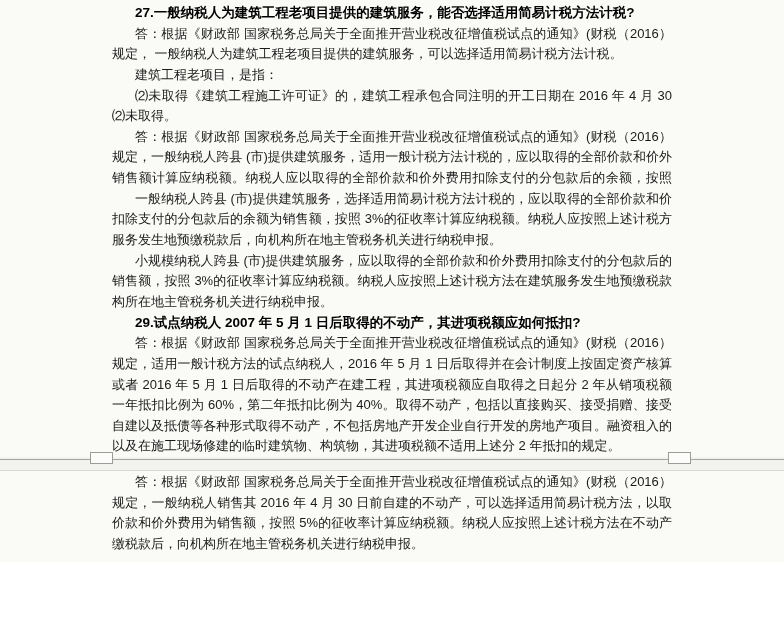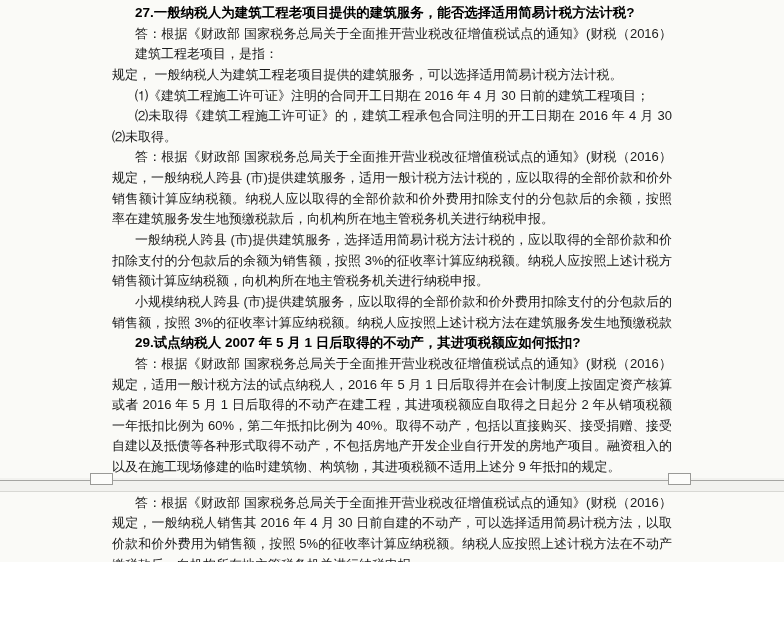--- a/index.html
+++ b/index.html
@@ -60,41 +60,40 @@
   .sep-marker.left{ left:90px; }
   .sep-marker.right{ left:668px; }
 </style>
 </head>
 <body>
 
 <div class="doc">
   <div class="page-text" id="page1">
       <div class="line bold indent">27.一般纳税人为建筑工程老项目提供的建筑服务，能否选择适用简易计税方法计税?</div>
       <div class="line indent fill">答：根据《财政部 国家税务总局关于全面推开营业税改征增值税试点的通知》(财税（2016）36 号)</div>
+      <div class="line">规定， 一般纳税人为建筑工程老项目提供的建筑服务，可以选择适用简易计税方法计税。</div>
       <div class="line indent">建筑工程老项目，是指：</div>
-      <div class="line">规定， 一般纳税人为建筑工程老项目提供的建筑服务，可以选择适用简易计税方法计税。</div>
-      <div class="line indent">⑴《建筑工程施工许可证》注明的合同开工日期在 2016 年 4 月 30 日前的建筑工程项目；</div>
       <div class="line indent fill">⑵未取得《建筑工程施工许可证》的，建筑工程承包合同注明的开工日期在 2016 年 4 月 30 日前的建</div>
       <div class="line">⑵未取得。</div>
       <div class="line indent fill">答：根据《财政部 国家税务总局关于全面推开营业税改征增值税试点的通知》(财税（2016）36 号)</div>
       <div class="line fill">规定，一般纳税人跨县 (市)提供建筑服务，适用一般计税方法计税的，应以取得的全部价款和价外费用为</div>
       <div class="line fill">销售额计算应纳税额。纳税人应以取得的全部价款和价外费用扣除支付的分包款后的余额，按照 2%的预征</div>
-      <div class="line">率在建筑服务发生地预缴税款后，向机构所在地主管税务机关进行纳税申报。</div>
       <div class="line indent fill">一般纳税人跨县 (市)提供建筑服务，选择适用简易计税方法计税的，应以取得的全部价款和价外费用</div>
       <div class="line fill">扣除支付的分包款后的余额为销售额，按照 3%的征收率计算应纳税额。纳税人应按照上述计税方法在建筑</div>
-      <div class="line">销售额计算应纳税额，向机构所在地主管税务机关进行纳税申报。</div>
+      <div class="line">服务发生地预缴税款后，向机构所在地主管税务机关进行纳税申报。</div>
       <div class="line indent fill">小规模纳税人跨县 (市)提供建筑服务，应以取得的全部价款和价外费用扣除支付的分包款后的余额为</div>
       <div class="line fill">销售额，按照 3%的征收率计算应纳税额。纳税人应按照上述计税方法在建筑服务发生地预缴税款后，向机</div>
+      <div class="line">构所在地主管税务机关进行纳税申报。</div>
       <div class="line bold indent">29.试点纳税人 2007 年 5 月 1 日后取得的不动产，其进项税额应如何抵扣?</div>
       <div class="line indent fill">答：根据《财政部 国家税务总局关于全面推开营业税改征增值税试点的通知》(财税（2016）36 号)</div>
       <div class="line fill">规定，适用一般计税方法的试点纳税人，2016 年 5 月 1 日后取得并在会计制度上按固定资产核算的不动产</div>
       <div class="line fill">或者 2016 年 5 月 1 日后取得的不动产在建工程，其进项税额应自取得之日起分 2 年从销项税额中抵扣，第</div>
       <div class="line fill">一年抵扣比例为 60%，第二年抵扣比例为 40%。取得不动产，包括以直接购买、接受捐赠、接受投资入股、</div>
       <div class="line fill">自建以及抵债等各种形式取得不动产，不包括房地产开发企业自行开发的房地产项目。融资租入的不动产</div>
-      <div class="line">以及在施工现场修建的临时建筑物、构筑物，其进项税额不适用上述分 9 年抵扣的规定。</div>
+      <div class="line">以及在施工现场修建的临时建筑物、构筑物，其进项税额不适用上述分 2 年抵扣的规定。</div>
     </div>
   <div class="page-sep">
     <div class="sep-line"></div>
     <div class="sep-marker left"></div>
     <div class="sep-marker right"></div>
   </div>
   <div class="page-text" id="page2">
       <div class="line indent fill">答：根据《财政部 国家税务总局关于全面推开营业税改征增值税试点的通知》(财税（2016）36 号)</div>
       <div class="line fill">规定，一般纳税人销售其 2016 年 4 月 30 日前自建的不动产，可以选择适用简易计税方法，以取得的全部</div>
       <div class="line fill">价款和价外费用为销售额，按照 5%的征收率计算应纳税额。纳税人应按照上述计税方法在不动产所在地预</div>

